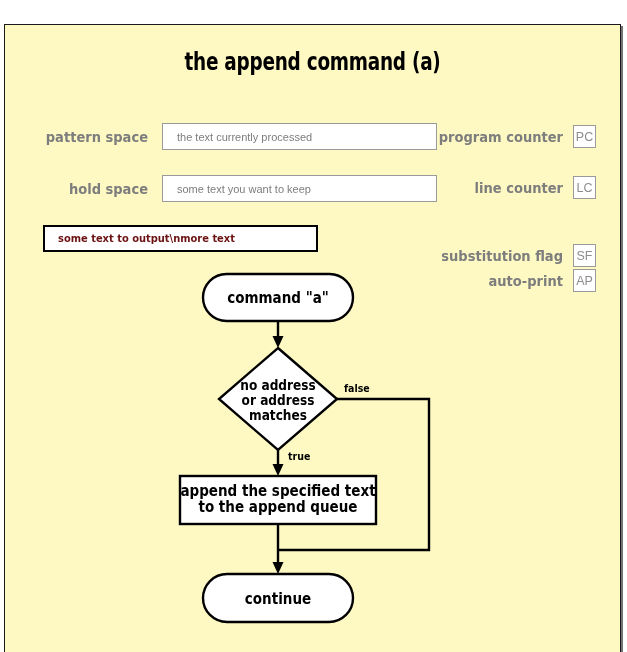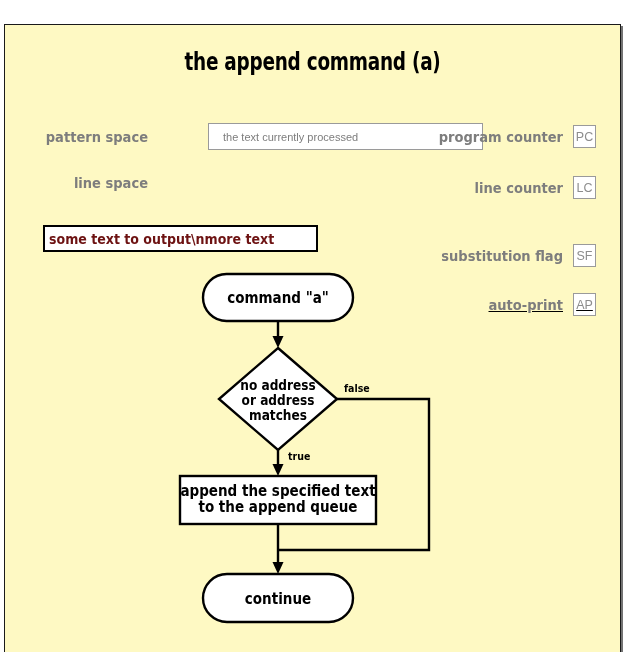--- a/index.html
+++ b/index.html
@@ -43,21 +43,20 @@
     transform: scaleX(0.82);
     transform-origin: center;
     white-space: nowrap;
   }
 
   
   .state-row {
     position: absolute;
     display: flex;
     align-items: center;
-    gap: 46px;
   }
   .state-label {
     width: 105px;
     text-align: right;
     padding-right: 14px;
     font-family: "DejaVu Sans Condensed", "Liberation Sans Narrow", "Liberation Sans", sans-serif;
     font-weight: bold;
     font-size: 14.5px;
     color: #7d7d7d;
     white-space: nowrap;
@@ -75,23 +74,23 @@
     background: #ffffff;
     font-size: 11px;
     color: #7d7d7d;
     white-space: nowrap;
     overflow: hidden;
   }
   .state-box.active {
     border: 2px solid #000000;
     font-family: "DejaVu Sans Condensed", "Liberation Sans Narrow", "Liberation Sans", sans-serif;
     font-weight: bold;
-    font-size: 14px;
+    font-size: 11px;
     color: #6d1212;
-    padding-left: 4px;
+    padding-left: 13px;
   }
 
   #row-pattern { left: 38px; top: 98px; }
   #row-hold    { left: 38px; top: 150px; }
   #row-append  { left: 38px; top: 200px; }
 
   
   .reg-row {
     position: absolute;
     display: flex;
@@ -114,21 +113,21 @@
     display: flex;
     align-items: center;
     justify-content: center;
     font-size: 12.5px;
     color: #8d8d8d;
     background: #ffffff;
   }
   #reg-pc { top: 100px; }
   #reg-lc { top: 151px; }
   #reg-sf { top: 219px; }
-  #reg-ap { top: 268px; text-decoration: underline; }
+  #reg-ap { top: 244px; }
 
   
   #flow {
     position: absolute;
     left: 0;
     top: 0;
     width: 617px;
     height: 642px;
     pointer-events: none;
   }
@@ -159,21 +158,22 @@
 <div id="frame">
 
   <div id="title">the append command (a)</div>
 
   <div class="state-row" id="row-pattern">
     <div class="state-label">pattern space</div>
     <div class="state-box">the text currently processed</div>
   </div>
 
   <div class="state-row" id="row-hold">
-    <div class="state-label">line space</div>
+    <div class="state-label">hold space</div>
+    <div class="state-box">some text you want to keep</div>
   </div>
 
   <div class="state-row" id="row-append">
     <div class="state-box active">some text to output\nmore text</div>
   </div>
 
   <div class="reg-row" id="reg-lc">
     <div class="reg-label">line counter</div>
     <div class="reg-box">LC</div>
   </div>

